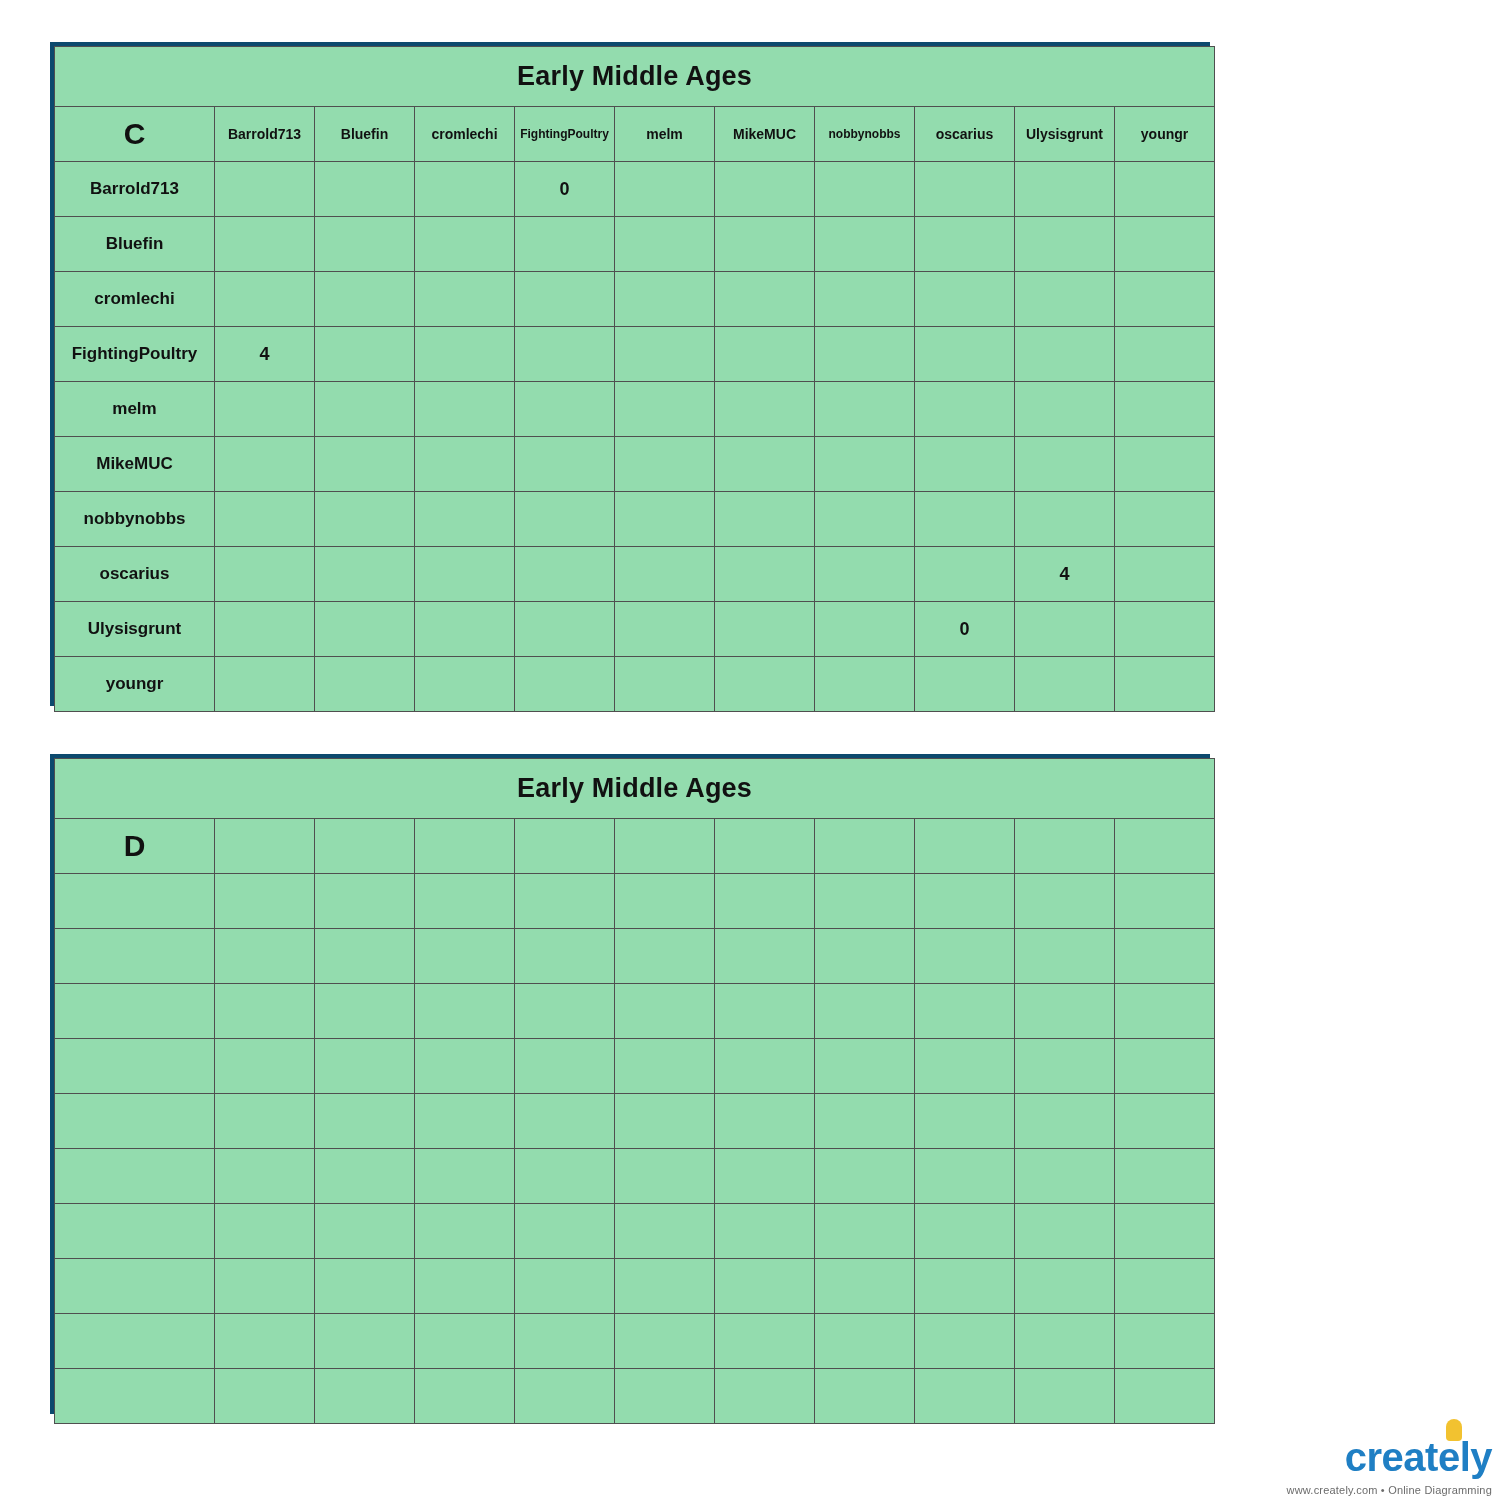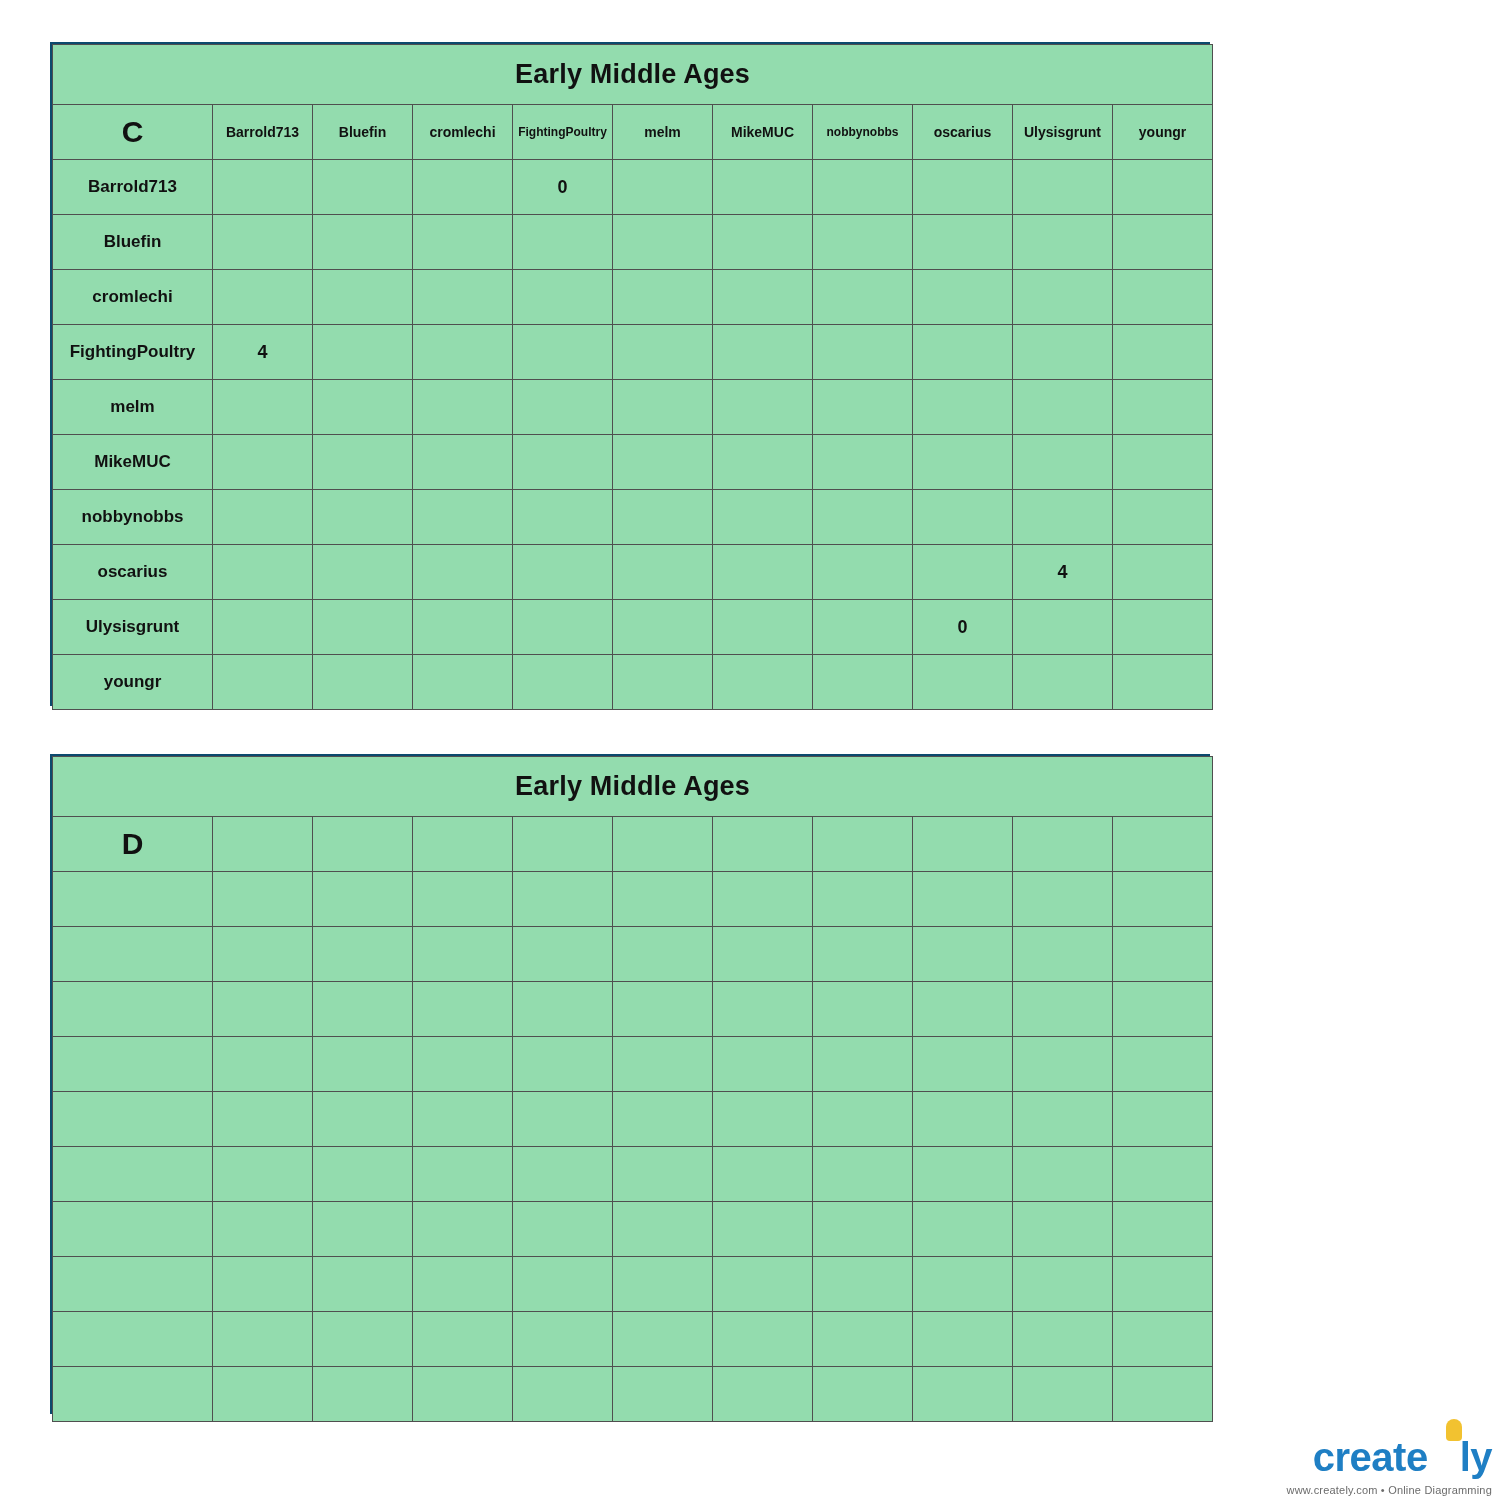--- a/index.html
+++ b/index.html
@@ -10,21 +10,21 @@
   body {
     width: 1510px;
     height: 1510px;
     font-family: "Liberation Sans", sans-serif;
     position: relative;
     overflow: hidden;
   }
 
   .matrix-wrap {
     position: absolute;
-    border: 2px solid #0c4a6e;
+    border: 4px solid #0c4a6e;
     box-sizing: border-box;
     background: #a21caf;
   }
 
   #matrix-c { left: 50px; top: 42px; width: 1160px; height: 664px; }
   #matrix-d { left: 50px; top: 754px; width: 1160px; height: 660px; }
 
   table.matrix {
     border-collapse: collapse;
     width: 100%;
@@ -96,21 +96,21 @@
     line-height: 1;
   }
   .brand-name {
     font-size: 40px;
     font-weight: bold;
     color: #1f7fc4;
     letter-spacing: -0.5px;
     display: inline-block;
     position: relative;
   }
-  .brand-name .ly { color: #1f7fc4; margin-left: 32px; }
+  .brand-name .ly { color: #1f7fc4; }
   .brand-bulb {
     position: absolute;
     right: 30px;
     top: -18px;
     width: 16px;
     height: 22px;
     background: #f2c230;
     border-radius: 8px 8px 4px 4px;
   }
   .brand-sub {

